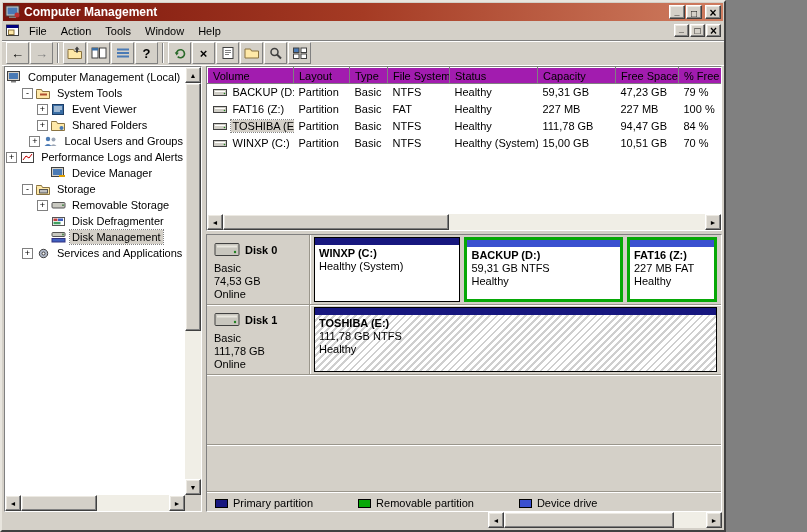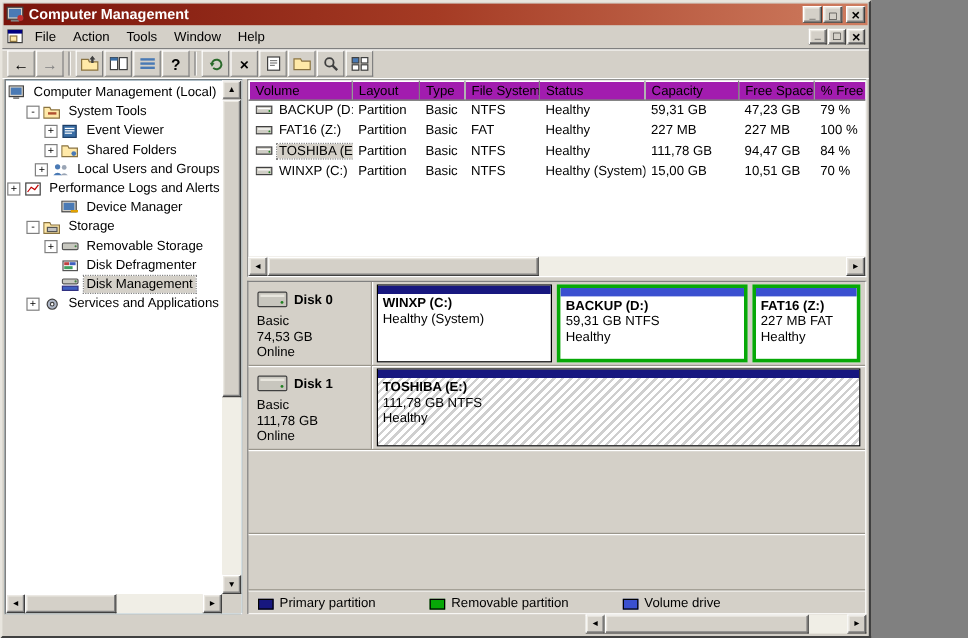--- a/index.html
+++ b/index.html
@@ -610,21 +610,21 @@
             <span class="legend-item" data-name="legend-item-primary-partition">
               <span class="legend-swatch" data-name="primary-partition-swatch" style="background: rgb(23, 23, 127);"></span>
               <span class="legend-label" data-name="legend-label">Primary partition</span>
             </span>
             <span class="legend-item" data-name="legend-item-extended-partition">
               <span class="legend-swatch" data-name="extended-partition-swatch" style="background: rgb(7, 168, 7);"></span>
               <span class="legend-label" data-name="legend-label">Removable partition</span>
             </span>
             <span class="legend-item" data-name="legend-item-logical-drive">
               <span class="legend-swatch" data-name="logical-drive-swatch" style="background: rgb(58, 80, 208);"></span>
-              <span class="legend-label" data-name="legend-label">Volume drive</span>
+              <span class="legend-label" data-name="legend-label">Device drive</span>
             </span>
           </div>
       </div>
     </div>
   </div>
 
   <div class="bottom-strip" data-name="bottom-strip">
     <div class="bottom-filler" data-name="bottom-filler"></div>
     <div class="sb h bottom-hscroll" data-name="bottom-horizontal-scrollbar">
       <button class="sb-btn" data-name="scroll-left-button">

